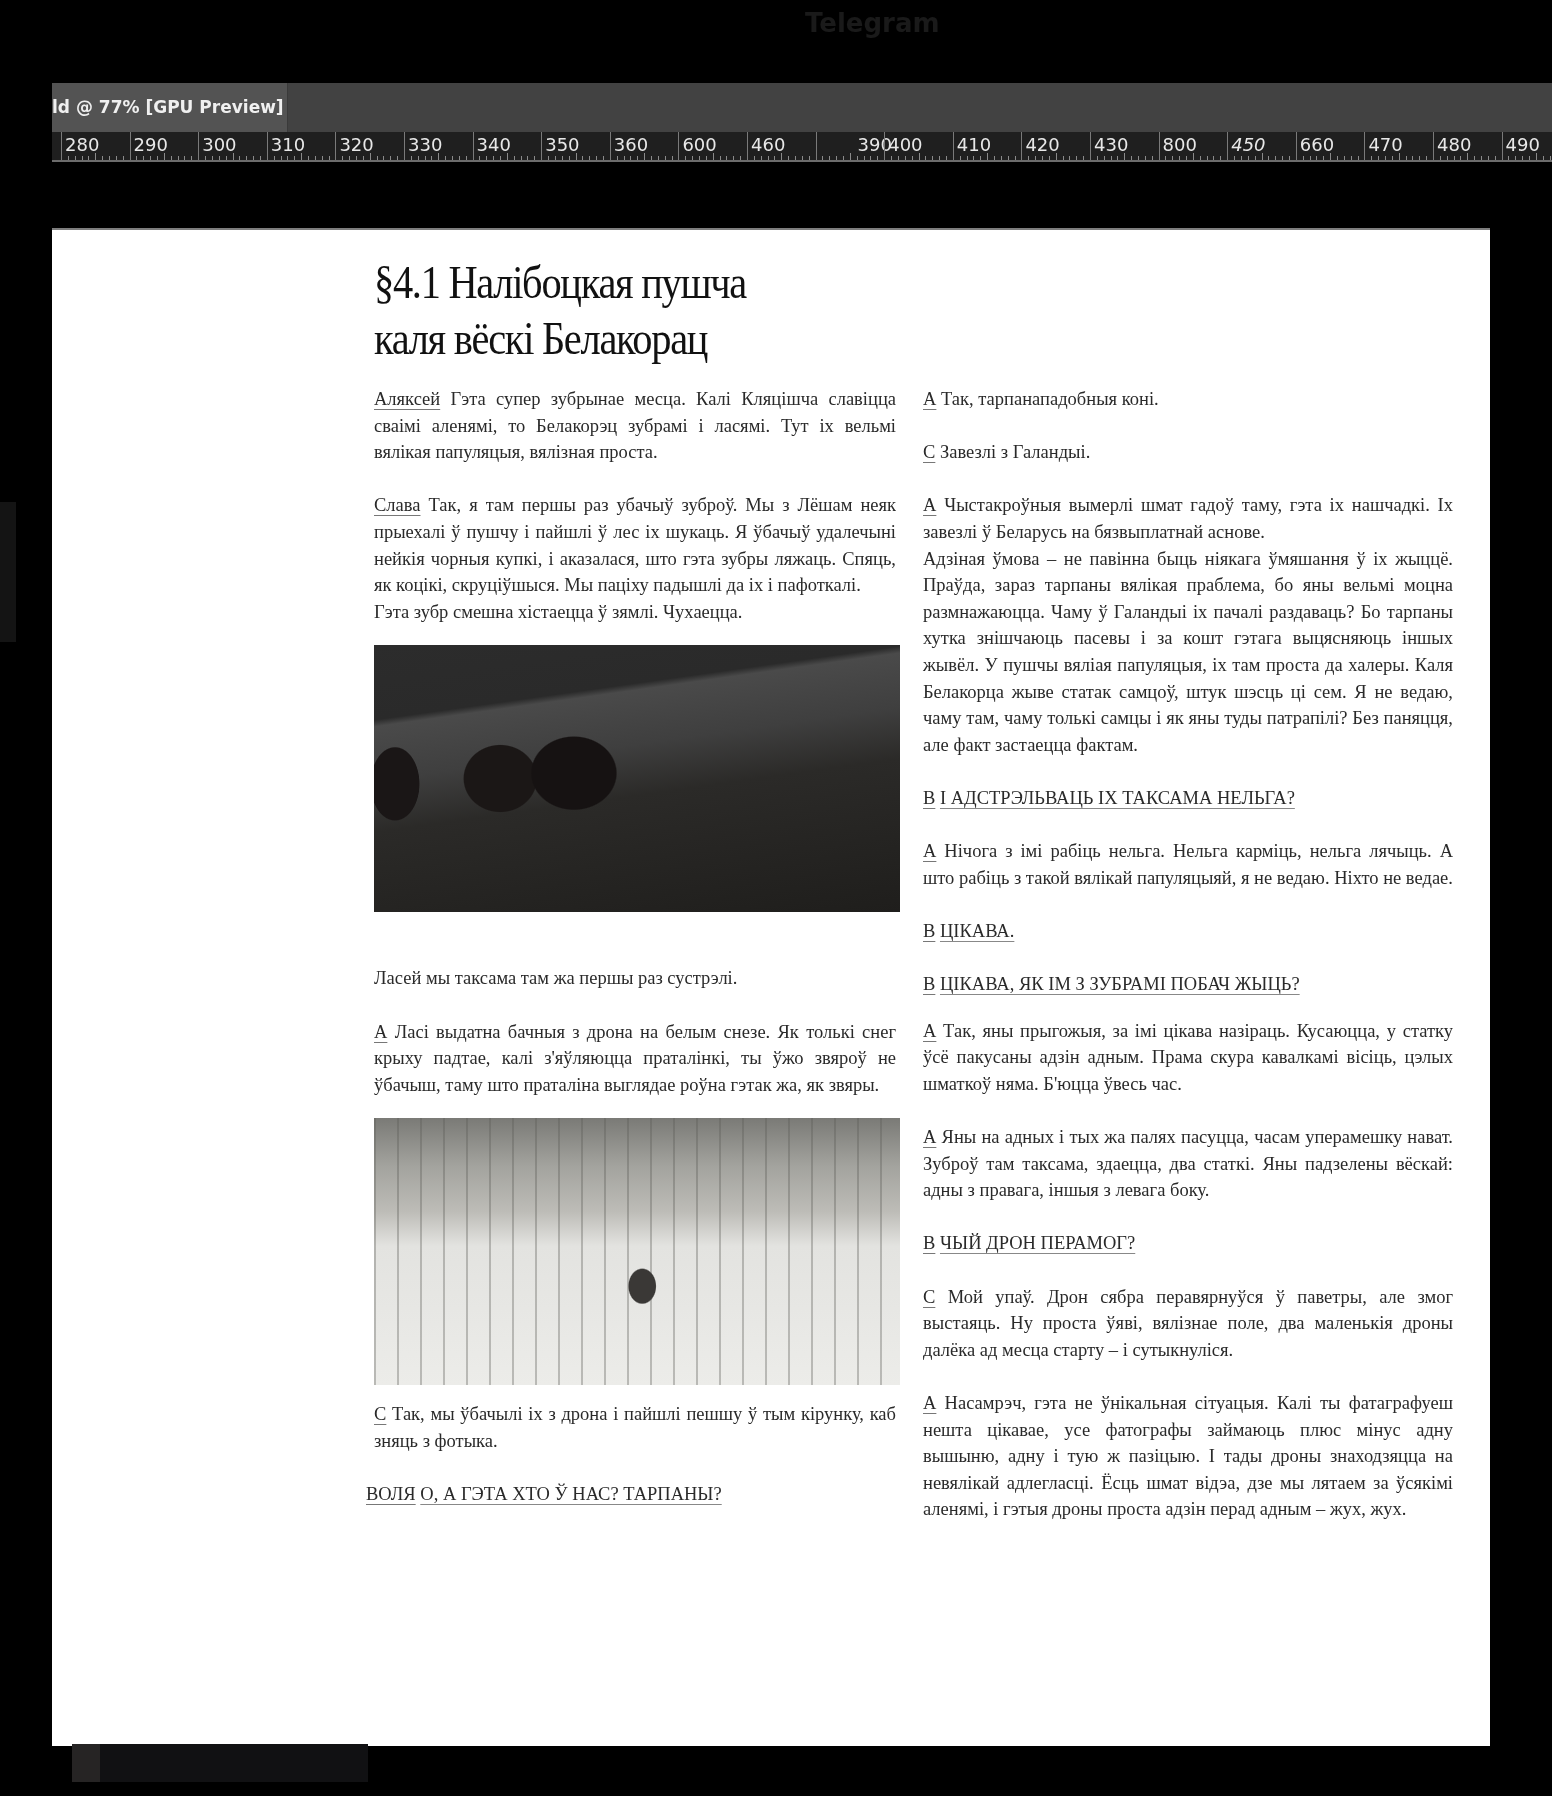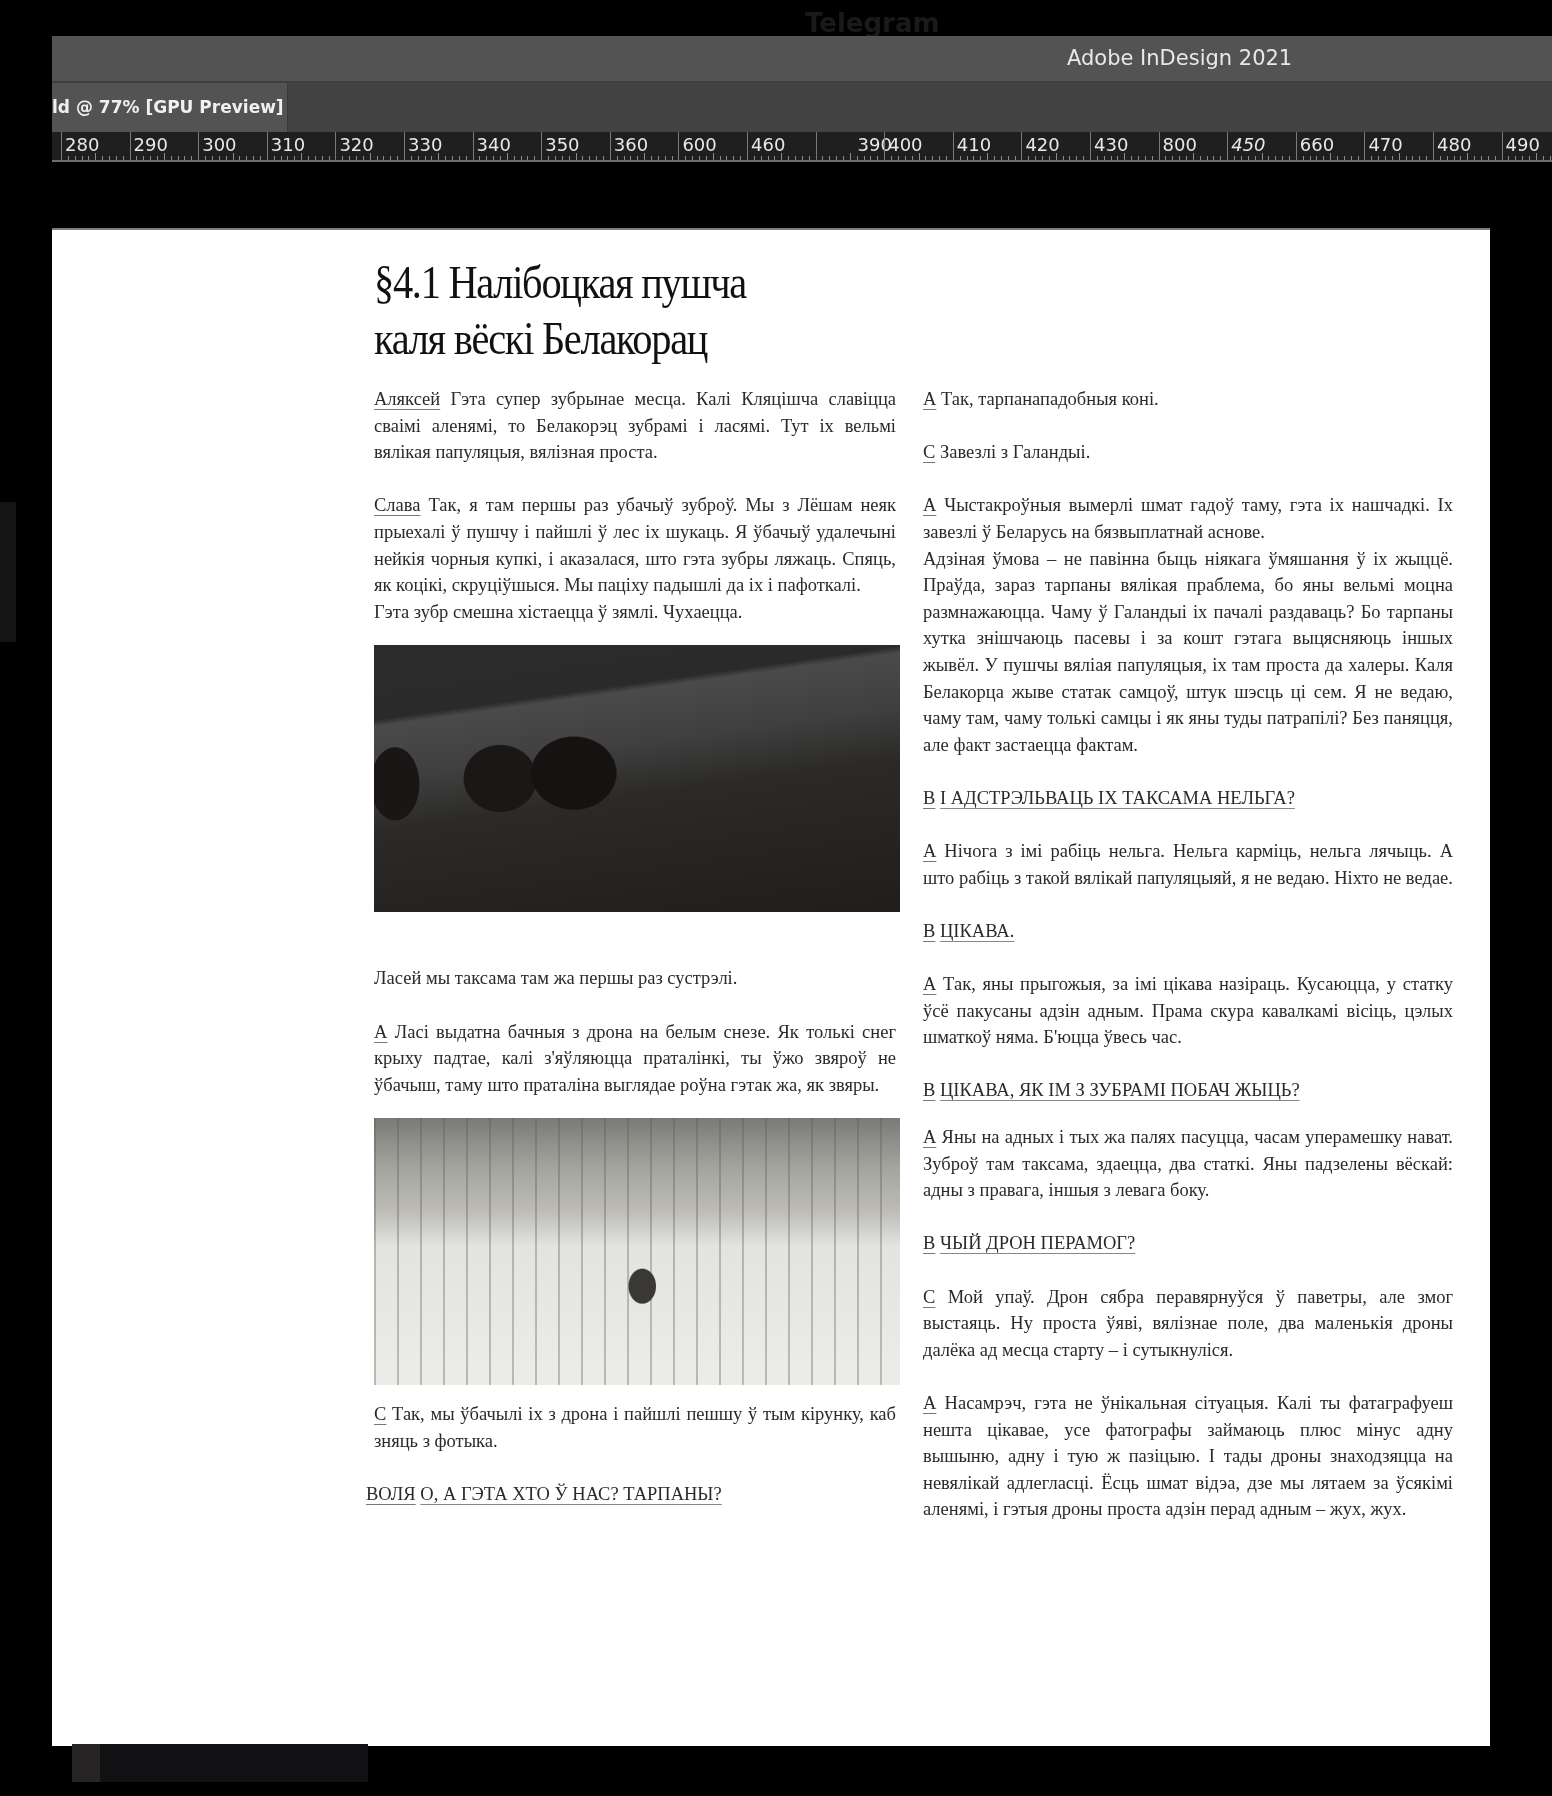--- a/index.html
+++ b/index.html
@@ -75,23 +75,20 @@
   }
   .gap-after-photo { height:53px; }
 </style>
 </head>
 <body>
 
 <div class="ghost-title">Telegram</div>
 <div class="side-artifact"></div>
 
 <div class="app-window">
-  <div class="title-bar">
-    <span class="app-title">Adobe InDesign 2021</span>
-  </div>
   <div class="tab-bar">
     <div class="doc-tab">ld @ 77% [GPU Preview]</div>
   </div>
   <div class="ruler" id="ruler">
       <div class="ruler-tick" style="left: 9px;">280</div>
       <div class="ruler-minor" style="left: 15.86px;"></div>
       <div class="ruler-minor" style="left: 22.72px;"></div>
       <div class="ruler-minor" style="left: 29.58px;"></div>
       <div class="ruler-minor" style="left: 36.44px;"></div>
       <div class="ruler-minor" style="left: 43.3px; height: 7px;"></div>
@@ -333,22 +330,22 @@
   </div>
 
   <div class="col col-right">
     <p class="para"><span class="speaker">А</span><span> Так, тарпанападобныя коні.</span></p>
     <p class="para"><span class="speaker">С</span><span> Завезлі з Галандыі.</span></p>
     <p class="para nogap"><span class="speaker">А</span><span> Чыстакроўныя вымерлі шмат гадоў таму, гэта іх нашчадкі. Іх завезлі ў Беларусь на бязвыплатнай аснове.</span></p>
     <p class="para">Адзіная ўмова – не павінна быць ніякага ўмяшання ў іх жыццё. Праўда, зараз тарпаны вялікая праблема, бо яны вельмі моцна размнажаюцца. Чаму ў Галандыі іх пачалі раздаваць? Бо тарпаны хутка знішчаюць пасевы і за кошт гэтага выцясняюць іншых жывёл. У пушчы вяліая папуляцыя, іх там проста да халеры. Каля Белакорца жыве статак самцоў, штук шэсць ці сем. Я не ведаю, чаму там, чаму толькі самцы і як яны туды патрапілі? Без паняцця, але факт застаецца фактам.</p>
     <p class="para"><span class="speaker">В</span> <span class="question">І АДСТРЭЛЬВАЦЬ ІХ ТАКСАМА НЕЛЬГА?</span></p>
     <p class="para"><span class="speaker">А</span><span> Нічога з імі рабіць нельга. Нельга карміць, нельга лячыць. А што рабіць з такой вялікай папуляцыяй, я не ведаю. Ніхто не ведае.</span></p>
     <p class="para"><span class="speaker">В</span> <span class="question">ЦІКАВА.</span></p>
+    <p class="para" style="margin-bottom:20px"><span class="speaker">В</span> <span class="question">ЦІКАВА, ЯК ІМ З ЗУБРАМІ ПОБАЧ ЖЫЦЬ?</span></p>
     <p class="para"><span class="speaker">А</span><span> Так, яны прыгожыя, за імі цікава назіраць. Кусаюцца, у статку ўсё пакусаны адзін адным. Прама скура кавалкамі вісіць, цэлых шматкоў няма. Б'юцца ўвесь час.</span></p>
-    <p class="para" style="margin-bottom:20px"><span class="speaker">В</span> <span class="question">ЦІКАВА, ЯК ІМ З ЗУБРАМІ ПОБАЧ ЖЫЦЬ?</span></p>
     <p class="para"><span class="speaker">А</span><span> Яны на адных і тых жа палях пасуцца, часам уперамешку нават. Зуброў там таксама, здаецца, два статкі. Яны падзелены вёскай: адны з правага, іншыя з левага боку.</span></p>
     <p class="para"><span class="speaker">В</span> <span class="question">ЧЫЙ ДРОН ПЕРАМОГ?</span></p>
     <p class="para"><span class="speaker">С</span><span> Мой упаў. Дрон сябра перавярнуўся ў паветры, але змог выстаяць. Ну проста ўяві, вялізнае поле, два маленькія дроны далёка ад месца старту – і сутыкнуліся.</span></p>
     <p class="para"><span class="speaker">А</span><span> Насамрэч, гэта не ўнікальная сітуацыя. Калі ты фатаграфуеш нешта цікавае, усе фатографы займаюць плюс мінус адну вышыню, адну і тую ж пазіцыю. І тады дроны знаходзяцца на невялікай адлегласці. Ёсць шмат відэа, дзе мы лятаем за ўсякімі аленямі, і гэтыя дроны проста адзін перад адным – жух, жух.</span></p>
   </div>
 </div>
 
 <div class="bottom-artifact">
     <div class="swatch"></div>
   </div>

